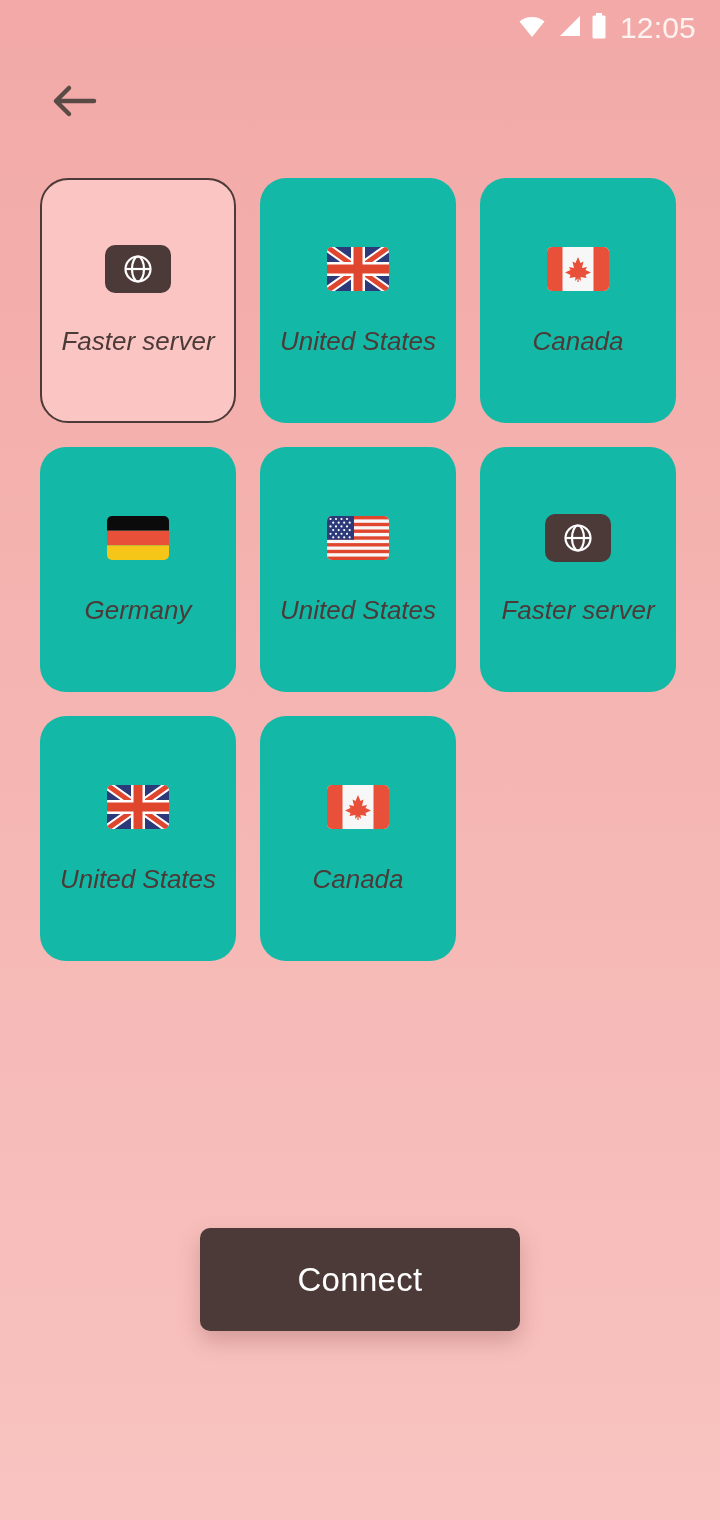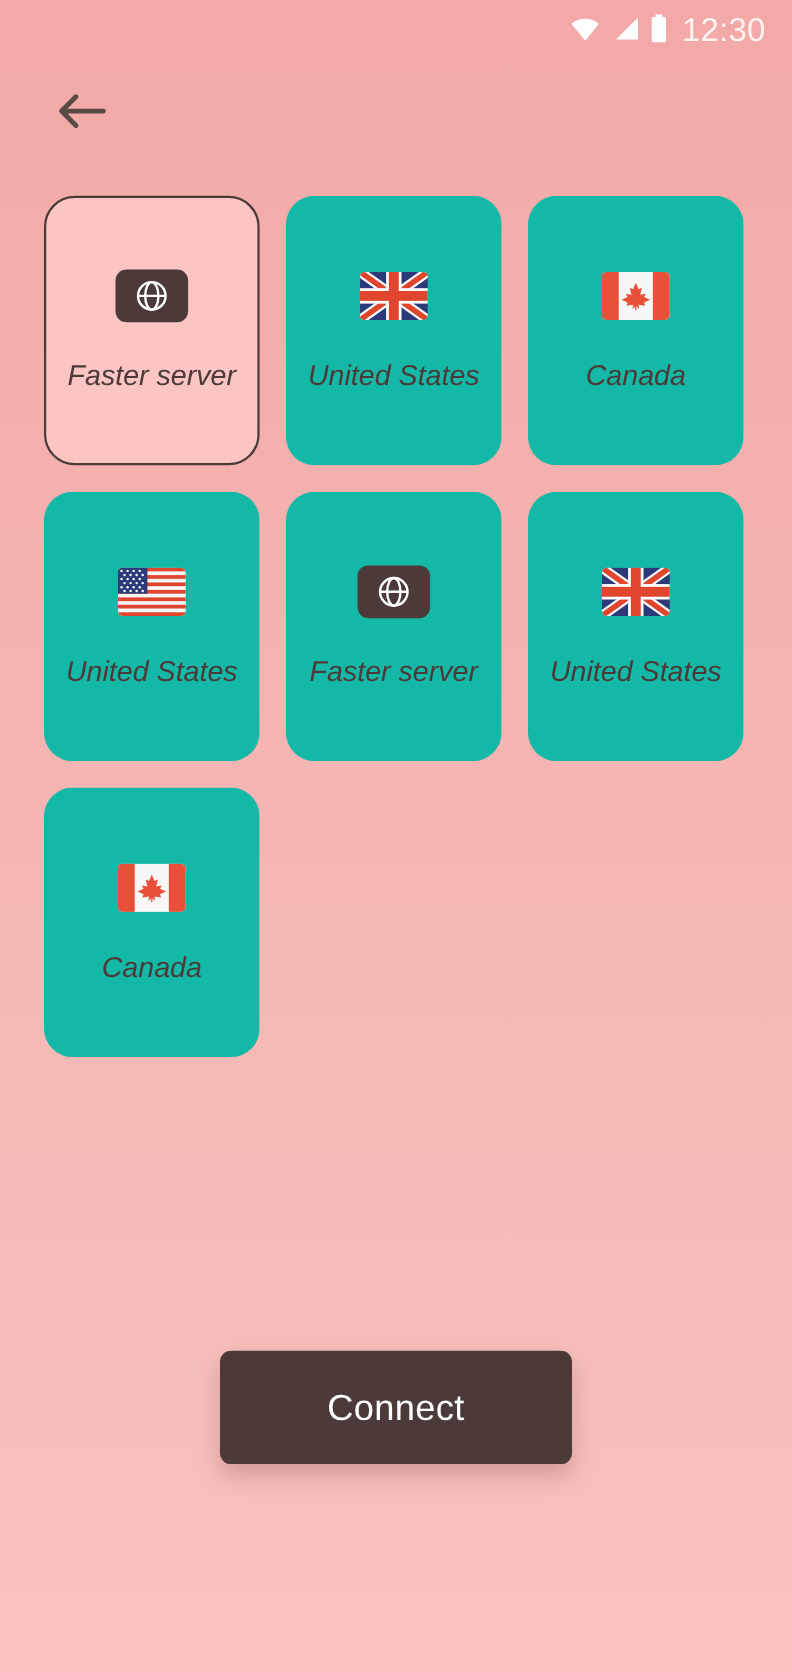--- a/index.html
+++ b/index.html
@@ -105,21 +105,21 @@
     <svg width="26" height="24" viewBox="0 0 26 24">
       <path d="M24 2 L24 22 L4 22 Z" fill="#ffffff"></path>
     </svg>
   </span>
   <span class="sb-icon">
     <svg width="16" height="26" viewBox="0 0 16 26">
       <rect x="5" y="0" width="6" height="3" fill="#ffffff"></rect>
       <rect x="1.5" y="2.5" width="13" height="23" rx="1.5" fill="#ffffff"></rect>
     </svg>
   </span>
-  <span id="status-time">12:30</span>
+  <span id="status-time">12:05</span>
 </div>
 
 <div id="app-header">
   <button id="back-button">
     <span>
       <svg width="48" height="34" viewBox="0 0 48 34">
         <path d="M44 17 H6 M19 4 L6 17 L19 30" stroke="#5a4a45" stroke-width="4.5" fill="none" stroke-linecap="round" stroke-linejoin="round"></path>
       </svg>
     </span>
   </button>
@@ -167,20 +167,32 @@
           <path d="M31 10 L33.5 16 L36.5 14.5 L35 21 L40 20 L38.5 23 L44 25.5 L38.5 28 L39.5 31
                    L33.5 30 L34 34 L31 31 L28 34 L28.5 30 L22.5 31 L23.5 28 L18 25.5 L23.5 23
                    L22 20 L27 21 L25.5 14.5 L28.5 16 Z" fill="#e8503a"></path>
           <rect x="30.4" y="29" width="1.2" height="6" fill="#e8503a"></rect>
         </svg>
       </span>
     </div>
     <div class="card-label">Canada</div>
   </div>
 
+  <div class="server-card">
+    <div class="card-icon-wrap">
+      <span class="flag">
+        <svg width="62" height="44" viewBox="0 0 62 44">
+          <rect x="0" y="0" width="62" height="14.7" fill="#0b0b0b"></rect>
+          <rect x="0" y="14.7" width="62" height="14.6" fill="#e8503a"></rect>
+          <rect x="0" y="29.3" width="62" height="14.7" fill="#f5c518"></rect>
+        </svg>
+      </span>
+    </div>
+    <div class="card-label">Germany</div>
+  </div>
 
 
   <div class="server-card">
     <div class="card-icon-wrap">
       <span class="flag">
         <svg width="62" height="44" viewBox="0 0 62 44">
           <rect width="62" height="44" fill="#f7f7f7"></rect>
           <g fill="#e0462e">
             <rect y="0" width="62" height="3.4"></rect>
             <rect y="6.8" width="62" height="3.4"></rect>

